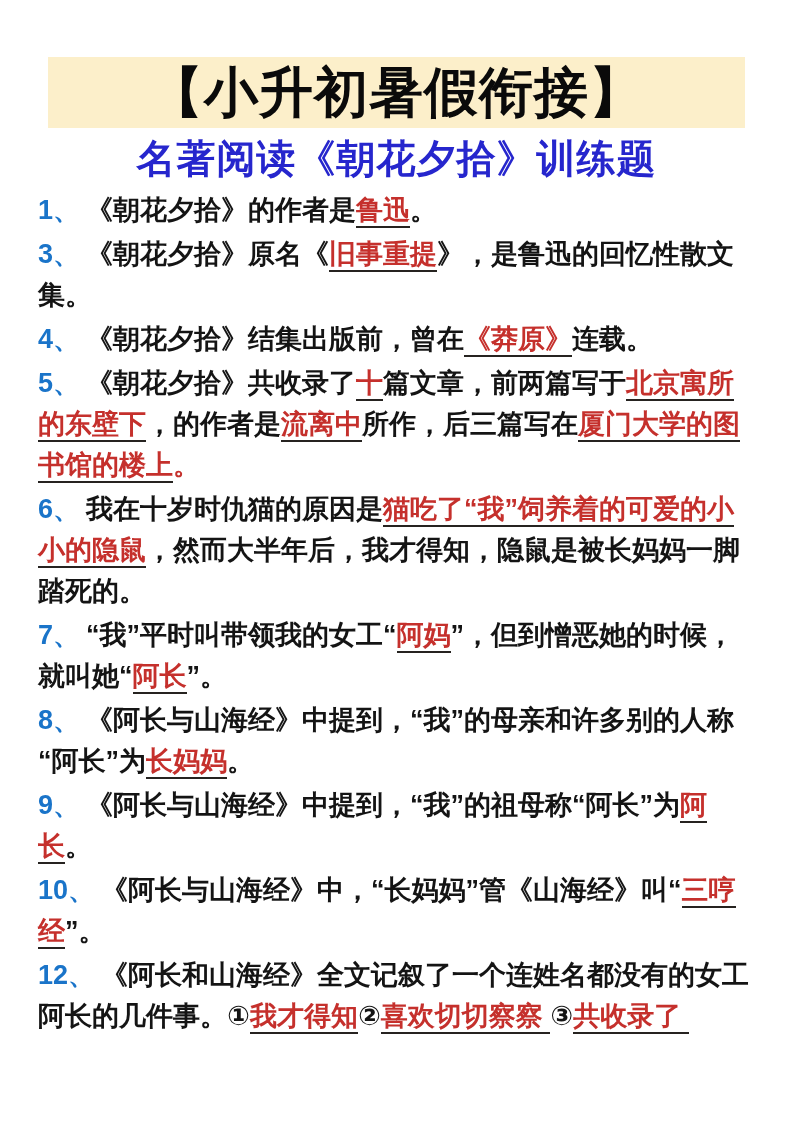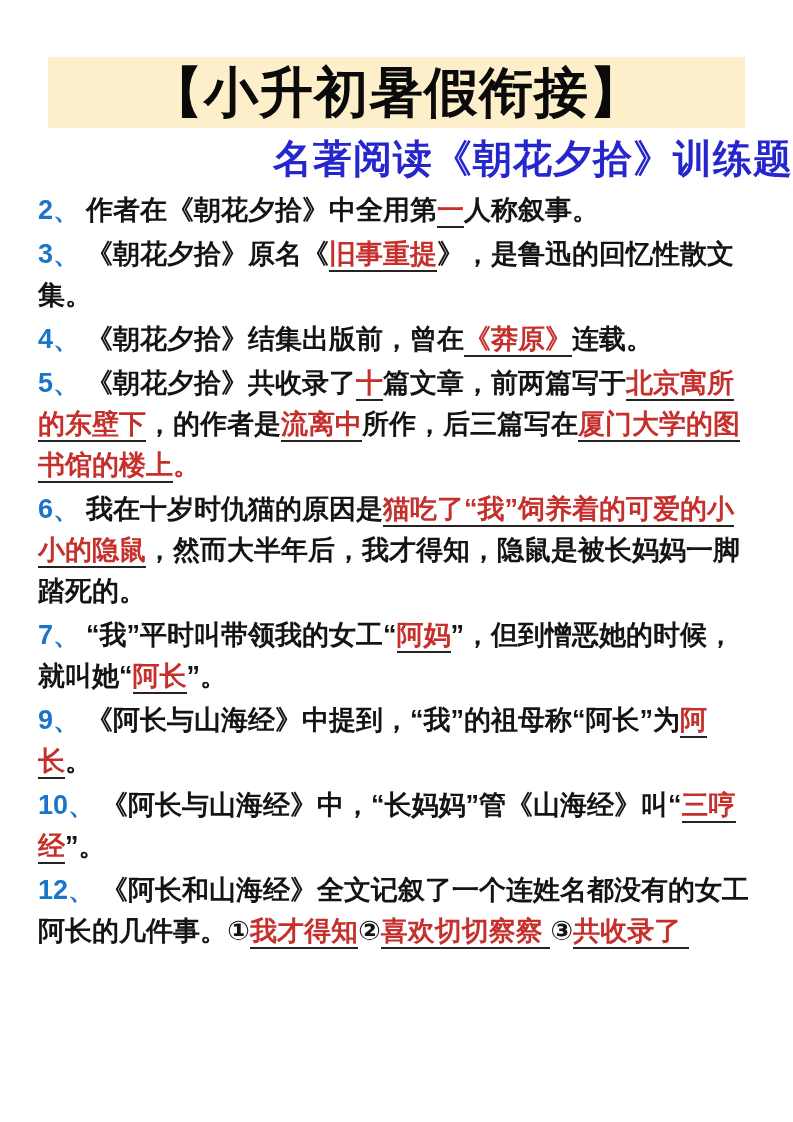--- a/index.html
+++ b/index.html
@@ -25,21 +25,21 @@
     background:var(--band-bg);
     display:flex;align-items:center;justify-content:center;
   }
   .band h1{
     font-family:"Liberation Serif","DejaVu Serif",serif;
     font-size:54px;font-weight:900;color:var(--title-color);
     letter-spacing:1px;white-space:nowrap;line-height:1;
   }
   .subtitle{
     position:absolute;left:0;top:134px;width:793px;
-    text-align:right;
+    text-align:center;
     font-family:"Liberation Serif","DejaVu Serif",serif;
     font-size:39px;font-weight:900;color:var(--subtitle-blue);
     letter-spacing:1px;line-height:1.3;
   }
   .questions{
     position:absolute;left:0;top:186px;width:793px;
     padding:4px 38px 0 38px;
     font-size:27px;font-weight:700;color:var(--body-color);
     line-height:41px;
   }
@@ -62,23 +62,24 @@
 
 <div class="page">
   <header>
     <div class="band">
       <h1>【小升初暑假衔接】</h1>
     </div>
     <h2 class="subtitle">名著阅读《朝花夕拾》训练题</h2>
   </header>
 
   <main class="questions">
-      <p class="q"><span class="qnum">2、</span><span class="plain">作者在《朝花夕拾》中全用第</span><span class="ans">一</span><span class="plain">人称叙事。</span></p>
+      <p class="q"><span class="qnum">1、</span><span class="plain">《朝花夕拾》的作者是</span><span class="ans">鲁迅</span><span class="plain">。</span></p>
       <p class="q"><span class="qnum">3、</span><span class="plain">《朝花夕拾》原名《</span><span class="ans">旧事重提</span><span class="plain">》，是鲁迅的回忆性散文集。</span></p>
       <p class="q"><span class="qnum">4、</span><span class="plain">《朝花夕拾》结集出版前，曾在</span><span class="ans">《莽原》</span><span class="plain">连载。</span></p>
       <p class="q"><span class="qnum">5、</span><span class="plain">《朝花夕拾》共收录了</span><span class="ans">十</span><span class="plain">篇文章，前两篇写于</span><span class="ans">北京寓所的东壁下</span><span class="plain">，的作者是</span><span class="ans">流离中</span><span class="plain">所作，后三篇写在</span><span class="ans">厦门大学的图书馆的楼上</span><span class="red">。</span></p>
       <p class="q"><span class="qnum">6、</span><span class="plain">我在十岁时仇猫的原因是</span><span class="ans">猫吃了“我”饲养着的可爱的小小的隐鼠</span><span class="plain">，然而大半年后，我才得知，隐鼠是被长妈妈一脚踏死的。</span></p>
       <p class="q"><span class="qnum">7、</span><span class="plain">“我”平时叫带领我的女工“</span><span class="ans">阿妈</span><span class="plain">”，但到憎恶她的时候，就叫她“</span><span class="ans">阿长</span><span class="plain">”。</span></p>
+      <p class="q"><span class="qnum">8、</span><span class="plain">《阿长与山海经》中提到，“我”的母亲和许多别的人称“阿长”为</span><span class="ans">长妈妈</span><span class="plain">。</span></p>
       <p class="q"><span class="qnum">9、</span><span class="plain">《阿长与山海经》中提到，“我”的祖母称“阿长”为</span><span class="ans">阿长</span><span class="plain">。</span></p>
       <p class="q"><span class="qnum">10、</span><span class="plain">《阿长与山海经》中，“长妈妈”管《山海经》叫“</span><span class="ans">三哼经</span><span class="plain">”。</span></p>
       <p class="q"><span class="qnum">12、</span><span class="plain">《阿长和山海经》全文记叙了一个连姓名都没有的女工阿长的几件事。①</span><span class="ans">我才得知</span><span class="plain">②</span><span class="ans">喜欢切切察察 </span><span class="plain">③</span><span class="ans">共收录了 </span></p>
     </main>
 </div>
 
 </body></html>

